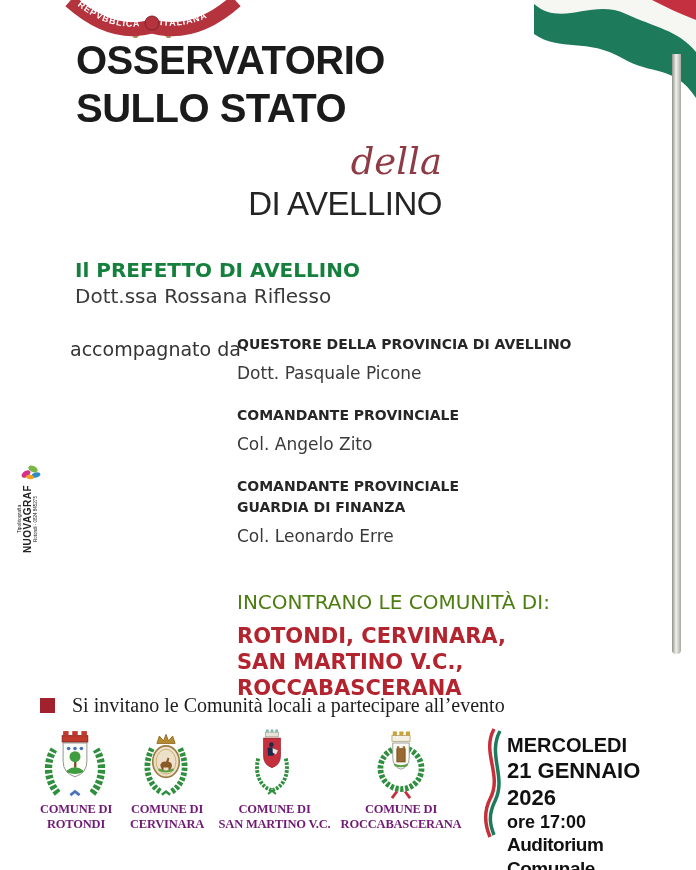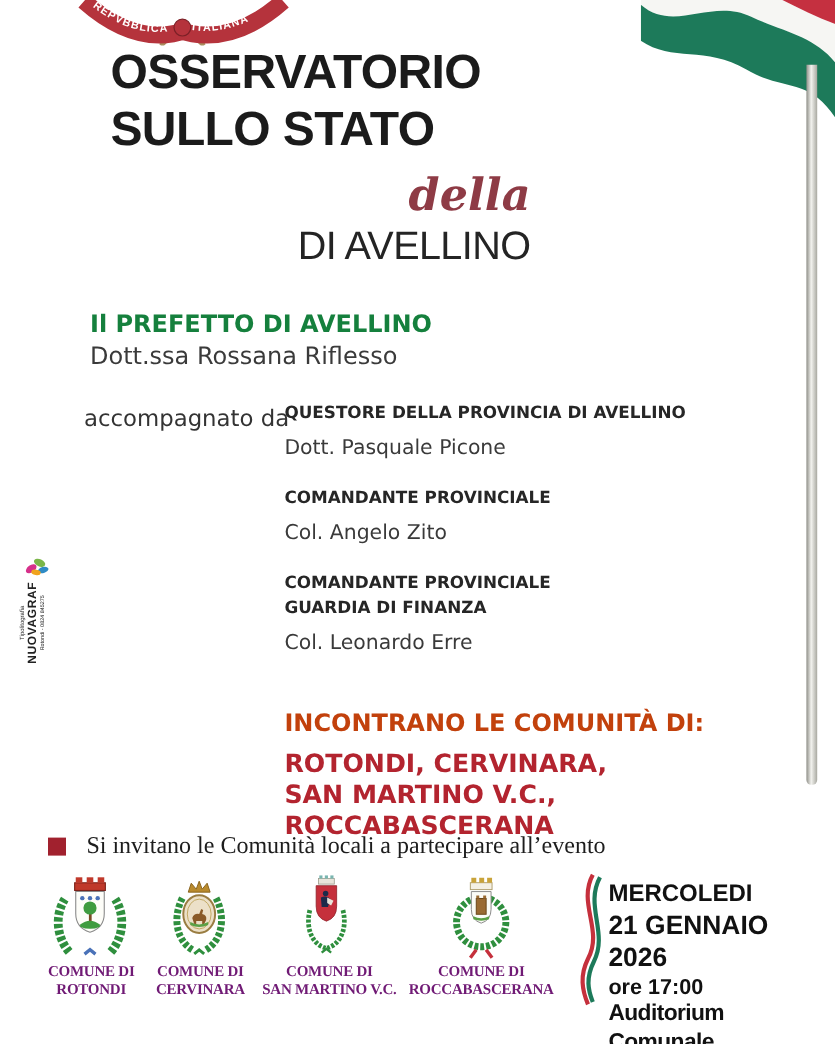--- a/index.html
+++ b/index.html
@@ -4,43 +4,43 @@
 <style>
   html,body{margin:0;padding:0;background:#e9e9e9;}
   .poster{
     position:relative;width:696px;height:870px;margin:0 auto;
     background:#ffffff;overflow:hidden;
     font-family:"Liberation Sans",sans-serif;color:#1e1e1e;
   }
   .abs{position:absolute;}
 
   
-  .main-title{left:92px;top:36px;font-size:40px;line-height:48px;font-weight:800;
+  .main-title{left:76px;top:36px;font-size:40px;line-height:48px;font-weight:800;
     letter-spacing:-0.5px;color:#1b1b1b;}
   .subtitle{left:160px;top:140px;width:282px;}
   .subtitle .row1{display:flex;justify-content:flex-end;align-items:baseline;gap:12px;}
-  .script-word{font-family:"DejaVu Serif",serif;font-style:italic;font-weight:700;
+  .script-word{font-family:"DejaVu Serif",serif;font-style:italic;font-weight:400;
     font-size:37px;color:#8e3b45;}
   .sub-sans{font-size:33px;font-weight:400;color:#242424;letter-spacing:-0.5px;line-height:40px;}
   .subtitle .row2{text-align:right;margin-top:1px;}
 
   
   .prefect{left:75px;top:258px;font-family:"DejaVu Sans",sans-serif;}
   .prefect .role{font-weight:700;font-size:20px;line-height:25px;color:#15803d;}
   .prefect .name{font-size:20px;line-height:27px;color:#3a3a3a;}
   .accomp{left:70px;top:338px;font-family:"DejaVu Sans",sans-serif;
     font-size:19px;color:#333;}
   .officials{left:237px;top:334px;width:420px;font-family:"DejaVu Sans",sans-serif;}
   .official{margin-bottom:20px;}
   .official .role{font-weight:700;font-size:14px;line-height:21px;color:#262626;}
   .official .name{font-size:17px;line-height:24px;margin-top:6px;color:#3a3a3a;}
 
   
   .meet{left:237px;top:590px;width:440px;font-family:"DejaVu Sans",sans-serif;}
-  .meet .heading{font-weight:700;font-size:20px;line-height:25px;color:#c2410c;margin-bottom:8px;}
+  .meet .heading{font-weight:400;font-size:20px;line-height:25px;color:#4d7c0f;margin-bottom:8px;}
   .meet .towns{font-weight:700;font-size:21px;line-height:26px;color:#b3242f;}
 
   
   .invite{left:40px;top:694px;display:flex;align-items:flex-start;gap:17px;}
   .invite .bullet{width:15px;height:15px;background:#a1212e;margin-top:4px;}
   .invite .text{font-family:"Liberation Serif",serif;font-size:20px;color:#1d1d1d;}
 
   
   .muni-label{font-size:12.5px;font-weight:700;line-height:15px;text-align:center;
     color:#701a75;letter-spacing:-0.2px;font-family:Liberation Serif, serif;}

